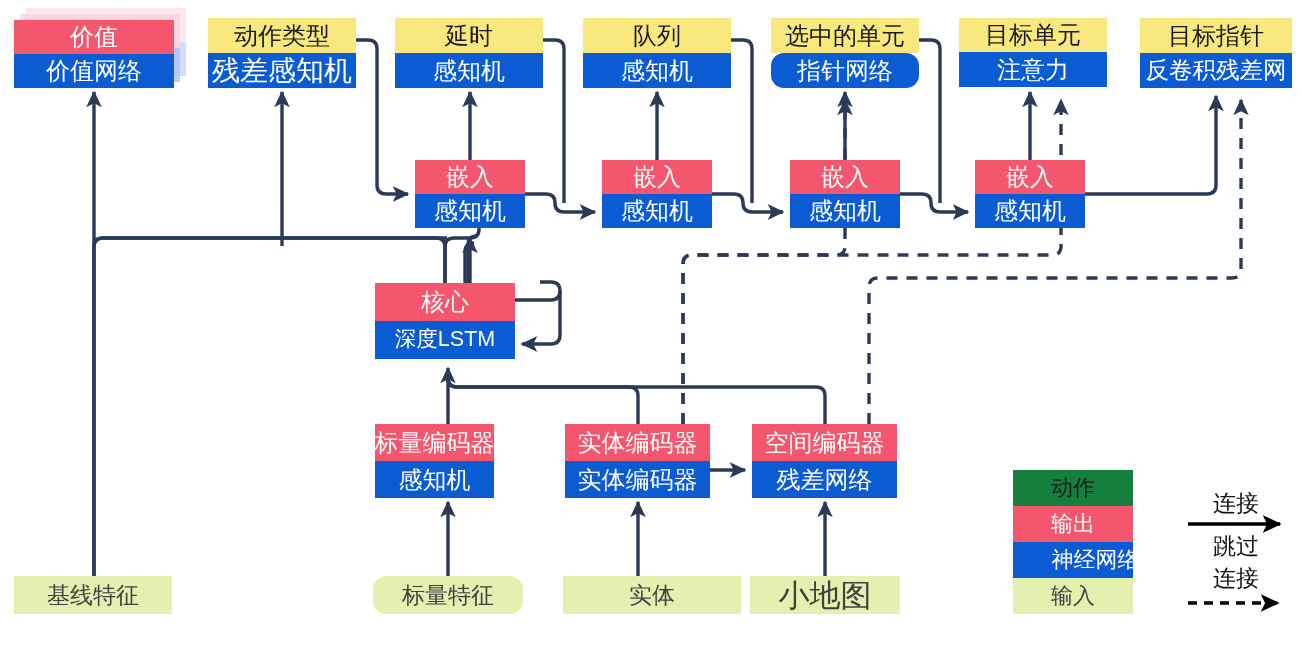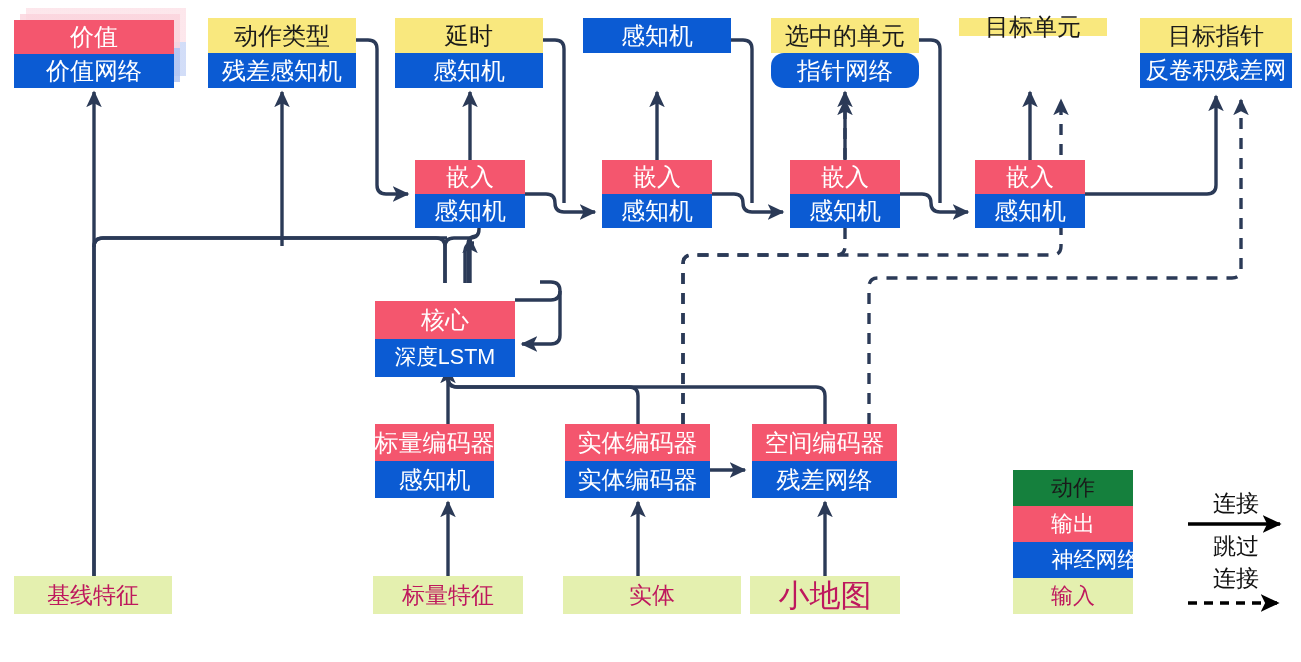--- a/index.html
+++ b/index.html
@@ -7,21 +7,21 @@
        font-family:"Liberation Sans","DejaVu Sans",sans-serif;}
   #stage{position:relative;width:1301px;height:662px;background:#fff;}
   svg#wires{position:absolute;left:0;top:0;width:1301px;height:662px;}
 
   .node{position:absolute;box-sizing:border-box;}
   .cell{display:flex;align-items:center;justify-content:center;
         box-sizing:border-box;white-space:nowrap;line-height:1;}
   .cell-out{color:#ffffff;}
   .cell-act{color:#1a1a1a;}
   .cell-net{color:#ffffff;}
-  .cell-in{color:#be185d;}
+  .cell-in{color:#404040;}
 
   .ghost{position:absolute;box-sizing:border-box;}
 
   .legend-box{position:absolute;box-sizing:border-box;}
   .legend-row{display:flex;align-items:center;justify-content:center;
               box-sizing:border-box;white-space:nowrap;line-height:1;}
   .legend-label{position:absolute;white-space:nowrap;color:#111;
                 text-align:center;line-height:1.05;}
 </style>
 </head>
@@ -107,35 +107,37 @@
 
   <div id="nodes">
       <div class="ghost" style="left: 26px; top: 8px; width: 160px; height: 68px; background: linear-gradient(rgb(251, 211, 220) 0px, rgb(251, 211, 220) 50%, rgb(174, 194, 242) 50%, rgb(174, 194, 242) 100%); opacity: 0.55;"></div>
       <div class="ghost" style="left: 20px; top: 14px; width: 160px; height: 68px; background: linear-gradient(rgb(251, 211, 220) 0px, rgb(251, 211, 220) 50%, rgb(174, 194, 242) 50%, rgb(174, 194, 242) 100%); opacity: 0.8;"></div>
       <div class="node" style="left: 14px; top: 20px; width: 160px; height: 68px;">
         <div class="cell cell-out" style="height: 34px; background: rgb(244, 86, 110); font-size: 24px;">价值</div>
         <div class="cell cell-net" style="height: 34px; background: rgb(11, 91, 211); font-size: 24px;">价值网络</div>
       </div>
       <div class="node" style="left: 208px; top: 18px; width: 148px; height: 70px;">
         <div class="cell cell-act" style="height: 35px; background: rgb(249, 232, 126); font-size: 24px;">动作类型</div>
-        <div class="cell cell-net" style="height: 35px; background: rgb(11, 91, 211); font-size: 24px; text-align: right;">残差感知机</div>
+        <div class="cell cell-net" style="height: 35px; background: rgb(11, 91, 211); font-size: 28px; text-align: right;">残差感知机</div>
       </div>
       <div class="node" style="left: 395px; top: 18px; width: 148px; height: 70px;">
         <div class="cell cell-act" style="height: 35px; background: rgb(249, 232, 126); font-size: 24px;">延时</div>
         <div class="cell cell-net" style="height: 35px; background: rgb(11, 91, 211); font-size: 24px;">感知机</div>
       </div>
       <div class="node" style="left: 583px; top: 18px; width: 148px; height: 70px;">
+        <div class="cell cell-act" style="height: 35px; background: rgb(249, 232, 126); font-size: 24px;">队列</div>
         <div class="cell cell-net" style="height: 35px; background: rgb(11, 91, 211); font-size: 24px;">感知机</div>
       </div>
       <div class="node" style="left: 771px; top: 18px; width: 148px; height: 70px;">
         <div class="cell cell-act" style="height: 35px; background: rgb(249, 232, 126); font-size: 24px;">选中的单元</div>
         <div class="cell cell-net" style="height: 35px; background: rgb(11, 91, 211); font-size: 24px; border-radius: 13px;">指针网络</div>
       </div>
       <div class="node" style="left: 959px; top: 18px; width: 148px; height: 70px;">
-        <div class="cell cell-act" style="height: 18px; background: rgb(249, 232, 126); font-size: 24px;">目标单元</div>
+        <div class="cell cell-act" style="height: 34px; background: rgb(249, 232, 126); font-size: 24px;">目标单元</div>
+        <div class="cell cell-net" style="height: 35px; background: rgb(11, 91, 211); font-size: 24px;">注意力</div>
       </div>
       <div class="node" style="left: 1140px; top: 18px; width: 152px; height: 70px;">
         <div class="cell cell-act" style="height: 35px; background: rgb(249, 232, 126); font-size: 24px;">目标指针</div>
         <div class="cell cell-net" style="height: 35px; background: rgb(11, 91, 211); font-size: 23.5px;">反卷积残差网</div>
       </div>
       <div class="node" style="left: 415px; top: 160px; width: 110px; height: 68px;">
         <div class="cell cell-out" style="height: 34px; background: rgb(244, 86, 110); font-size: 24px;">嵌入</div>
         <div class="cell cell-net" style="height: 34px; background: rgb(11, 91, 211); font-size: 24px;">感知机</div>
       </div>
       <div class="node" style="left: 602px; top: 160px; width: 110px; height: 68px;">
@@ -143,40 +145,40 @@
         <div class="cell cell-net" style="height: 34px; background: rgb(11, 91, 211); font-size: 24px;">感知机</div>
       </div>
       <div class="node" style="left: 790px; top: 160px; width: 110px; height: 68px;">
         <div class="cell cell-out" style="height: 34px; background: rgb(244, 86, 110); font-size: 24px;">嵌入</div>
         <div class="cell cell-net" style="height: 34px; background: rgb(11, 91, 211); font-size: 24px;">感知机</div>
       </div>
       <div class="node" style="left: 975px; top: 160px; width: 110px; height: 68px;">
         <div class="cell cell-out" style="height: 34px; background: rgb(244, 86, 110); font-size: 24px;">嵌入</div>
         <div class="cell cell-net" style="height: 34px; background: rgb(11, 91, 211); font-size: 24px;">感知机</div>
       </div>
-      <div class="node" style="left: 375px; top: 301px; width: 140px; height: 76px;">
+      <div class="node" style="left: 375px; top: 283px; width: 140px; height: 76px;">
         <div class="cell cell-out" style="height: 38px; background: rgb(244, 86, 110); font-size: 24px;">核心</div>
         <div class="cell cell-net" style="height: 38px; background: rgb(11, 91, 211); font-size: 21.5px;">深度LSTM</div>
       </div>
       <div class="node" style="left: 375px; top: 424px; width: 119px; height: 74px;">
         <div class="cell cell-out" style="height: 37px; background: rgb(244, 86, 110); font-size: 24px;">标量编码器</div>
         <div class="cell cell-net" style="height: 37px; background: rgb(11, 91, 211); font-size: 24px;">感知机</div>
       </div>
       <div class="node" style="left: 565px; top: 424px; width: 145px; height: 74px;">
         <div class="cell cell-out" style="height: 37px; background: rgb(244, 86, 110); font-size: 24px;">实体编码器</div>
         <div class="cell cell-net" style="height: 37px; background: rgb(11, 91, 211); font-size: 24px;">实体编码器</div>
       </div>
       <div class="node" style="left: 752px; top: 424px; width: 145px; height: 74px;">
         <div class="cell cell-out" style="height: 37px; background: rgb(244, 86, 110); font-size: 24px;">空间编码器</div>
         <div class="cell cell-net" style="height: 37px; background: rgb(11, 91, 211); font-size: 24px;">残差网络</div>
       </div>
     </div>
   <div id="inputs">
       <div class="node cell cell-in" style="left: 14px; top: 576px; width: 158px; height: 38px; background: rgb(228, 240, 175); font-size: 23px;">基线特征</div>
-      <div class="node cell cell-in" style="left: 373px; top: 576px; width: 150px; height: 38px; background: rgb(228, 240, 175); font-size: 23px;">标量特征</div>
+      <div class="node cell cell-in" style="left: 373px; top: 576px; width: 150px; height: 38px; background: rgb(228, 240, 175); font-size: 23px; border-radius: 13px;">标量特征</div>
       <div class="node cell cell-in" style="left: 563px; top: 576px; width: 178px; height: 38px; background: rgb(228, 240, 175); font-size: 23px;">实体</div>
       <div class="node cell cell-in" style="left: 750px; top: 576px; width: 150px; height: 38px; background: rgb(228, 240, 175); font-size: 31px;">小地图</div>
     </div>
 
   <div class="legend-box" id="legend-swatches" style="left:1013px;top:470px;width:120px;">
       <div class="legend-row cell-act" style="height: 36px; width: 120px; background: #15803d; font-size: 22px;">动作</div>
       <div class="legend-row cell-out" style="height: 36px; width: 120px; background: rgb(244, 86, 110); font-size: 22px;">输出</div>
       <div class="legend-row cell-net" style="height: 36px; width: 120px; background: rgb(11, 91, 211); font-size: 22px; padding-left: 45px;">神经网络</div>
       <div class="legend-row cell-in" style="height: 36px; width: 120px; background: rgb(228, 240, 175); font-size: 22px;">输入</div>
     </div>

